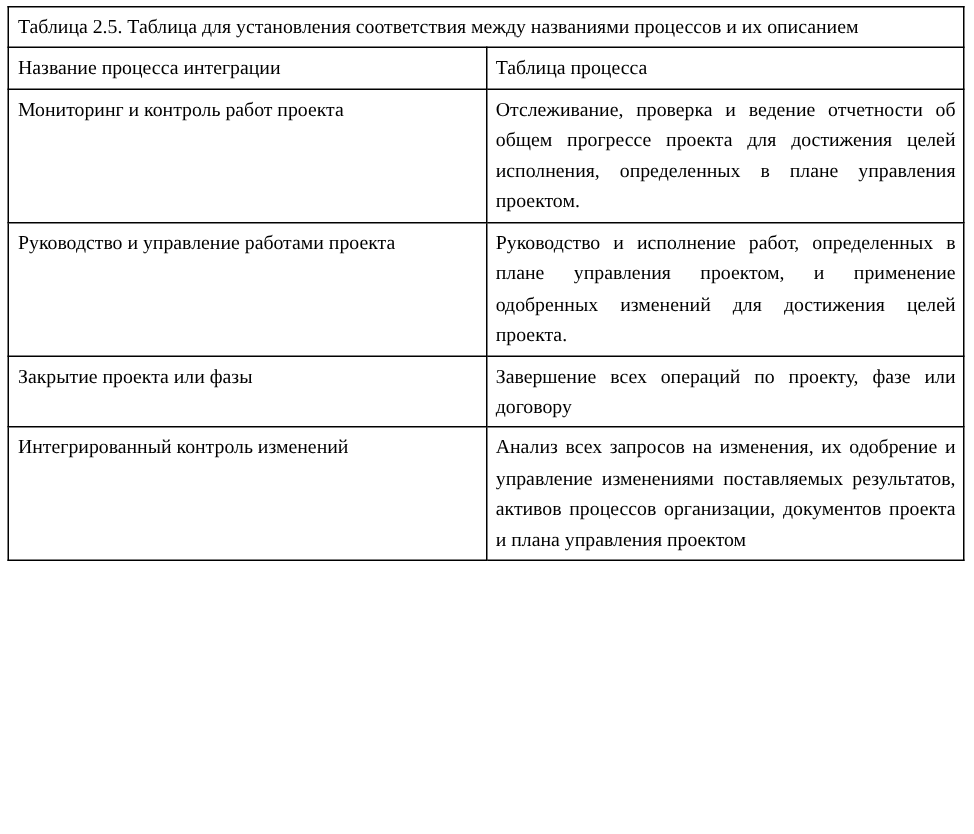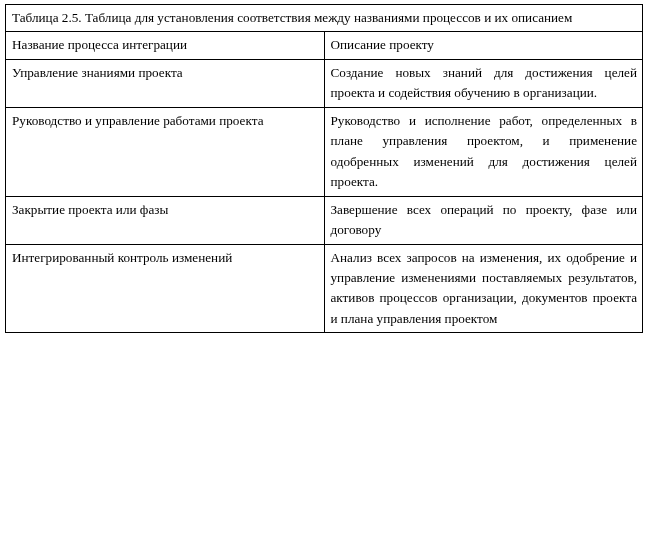--- a/index.html
+++ b/index.html
@@ -76,30 +76,30 @@
 <body>
 
 <div class="page">
   <table class="doc-table">
     <tbody>
       <tr>
         <td class="caption-cell" colspan="2">Таблица 2.5. Таблица для установления соответствия между названиями процессов и их описанием</td>
       </tr>
       <tr>
         <th class="header-cell col-name">Название процесса интеграции</th>
-        <th class="header-cell col-desc">Описание проекту</th>
+        <th class="header-cell col-desc">Таблица процесса</th>
       </tr>
 
 
+      <tr>
+        <td class="cell-name col-name stretch">Мониторинг и контроль работ проекта</td>
+        <td class="cell-desc col-desc">Отслеживание, проверка и ведение отчетности об общем прогрессе проекта для достижения целей исполнения, определенных в плане управления проектом.</td>
+      </tr>
 
 
-      <tr>
-        <td class="cell-name col-name stretch">Управление знаниями проекта</td>
-        <td class="cell-desc col-desc">Создание новых знаний для достижения целей проекта и содействия обучению в организации.</td>
-      </tr>
 
       <tr>
         <td class="cell-name col-name stretch">Руководство и управление работами проекта</td>
         <td class="cell-desc col-desc">Руководство и исполнение работ, определенных в плане управления проектом, и применение одобренных изменений для достижения целей проекта.</td>
       </tr>
 
       <tr>
         <td class="cell-name col-name stretch">Закрытие проекта или фазы</td>
         <td class="cell-desc col-desc">Завершение всех операций по проекту, фазе или договору</td>
       </tr>

